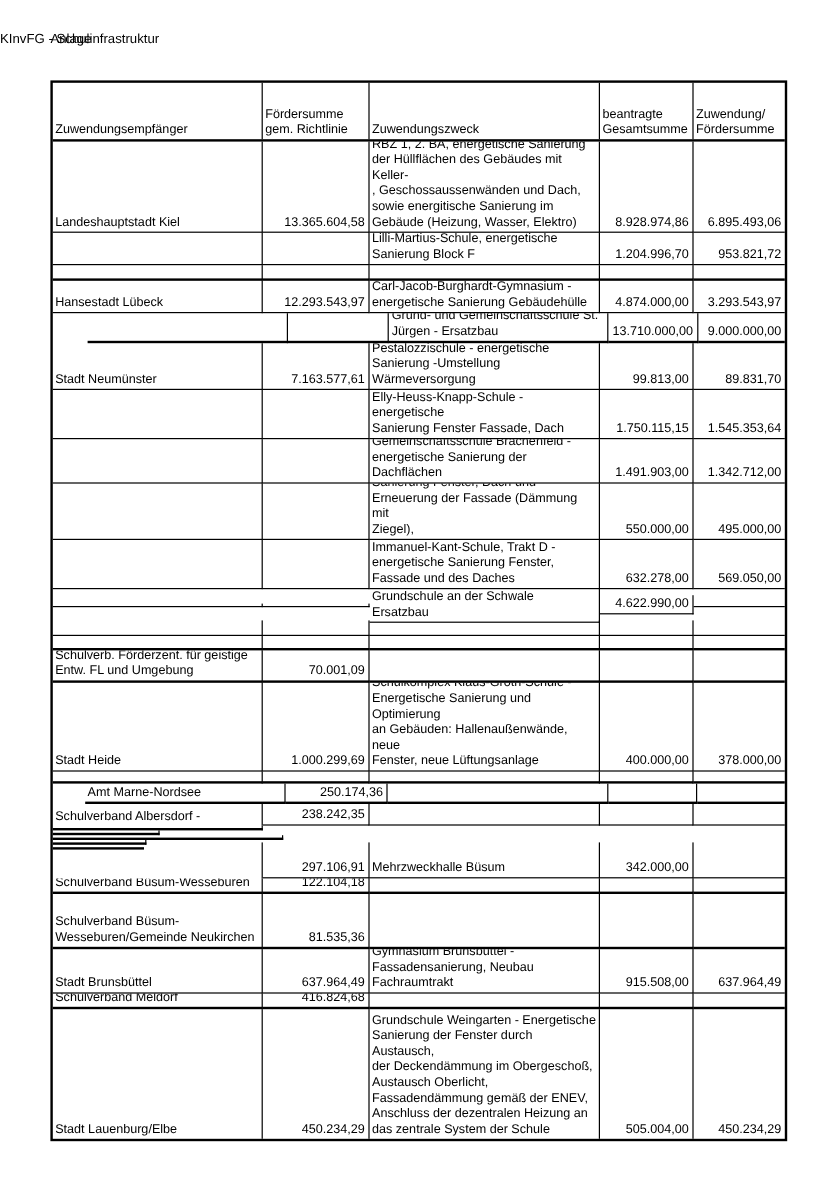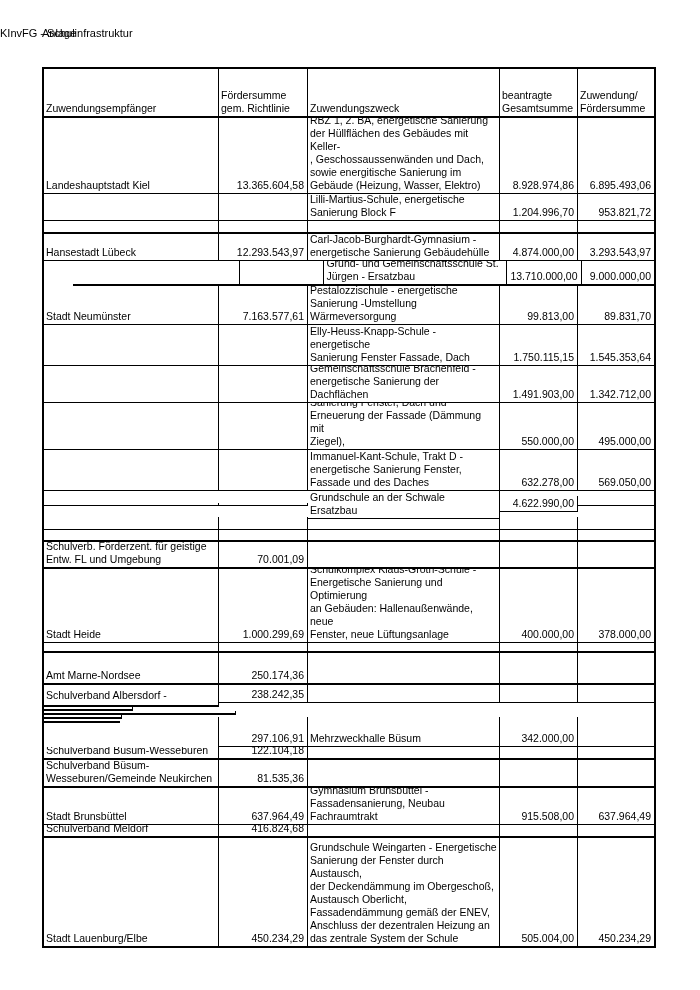--- a/index.html
+++ b/index.html
@@ -199,21 +199,21 @@
         <div class="cell c3 num"><span>400.000,00</span></div>
         <div class="cell c4 num"><span>378.000,00</span></div>
       </div>
       <div class="row bthick" style="height: 10px;">
         <div class="cell c0"><span></span></div>
         <div class="cell c1 num"><span></span></div>
         <div class="cell c2"><span></span></div>
         <div class="cell c3 num"><span></span></div>
         <div class="cell c4 num"><span></span></div>
       </div>
-      <div class="row bthick" style="height: 32px;">
+      <div class="row bthick" style="height: 17px; margin-left: 27px;">
         <div class="cell c0"><span>Amt Marne-Nordsee</span></div>
         <div class="cell c1 num"><span>250.174,36</span></div>
         <div class="cell c2"><span></span></div>
         <div class="cell c3 num"><span></span></div>
         <div class="cell c4 num"><span></span></div>
       </div>
       <div class="row" style="height: 18px;">
         <div class="cell c0 nmerge"><span>Schulverband Albersdorf -</span></div>
         <div class="cell c1 num"><span>238.242,35</span></div>
         <div class="cell c2"><span></span></div>
@@ -234,21 +234,21 @@
         <div class="cell c3 num"><span>342.000,00</span></div>
         <div class="cell c4 num"><span></span></div>
       </div>
       <div class="row bthick" style="height: 13px;">
         <div class="cell c0"><span>Schulverband Büsum-Wesseburen</span></div>
         <div class="cell c1 num"><span>122.104,18</span></div>
         <div class="cell c2"><span></span></div>
         <div class="cell c3 num"><span></span></div>
         <div class="cell c4 num"><span></span></div>
       </div>
-      <div class="row bthick" style="height: 28px;">
+      <div class="row bthick" style="height: 46px;">
         <div class="cell c0"><span>Schulverband Büsum-
 Wesseburen/Gemeinde Neukirchen</span></div>
         <div class="cell c1 num"><span>81.535,36</span></div>
         <div class="cell c2"><span></span></div>
         <div class="cell c3 num"><span></span></div>
         <div class="cell c4 num"><span></span></div>
       </div>
       <div class="row" style="height: 37px;">
         <div class="cell c0"><span>Stadt Brunsbüttel</span></div>
         <div class="cell c1 num"><span>637.964,49</span></div>

